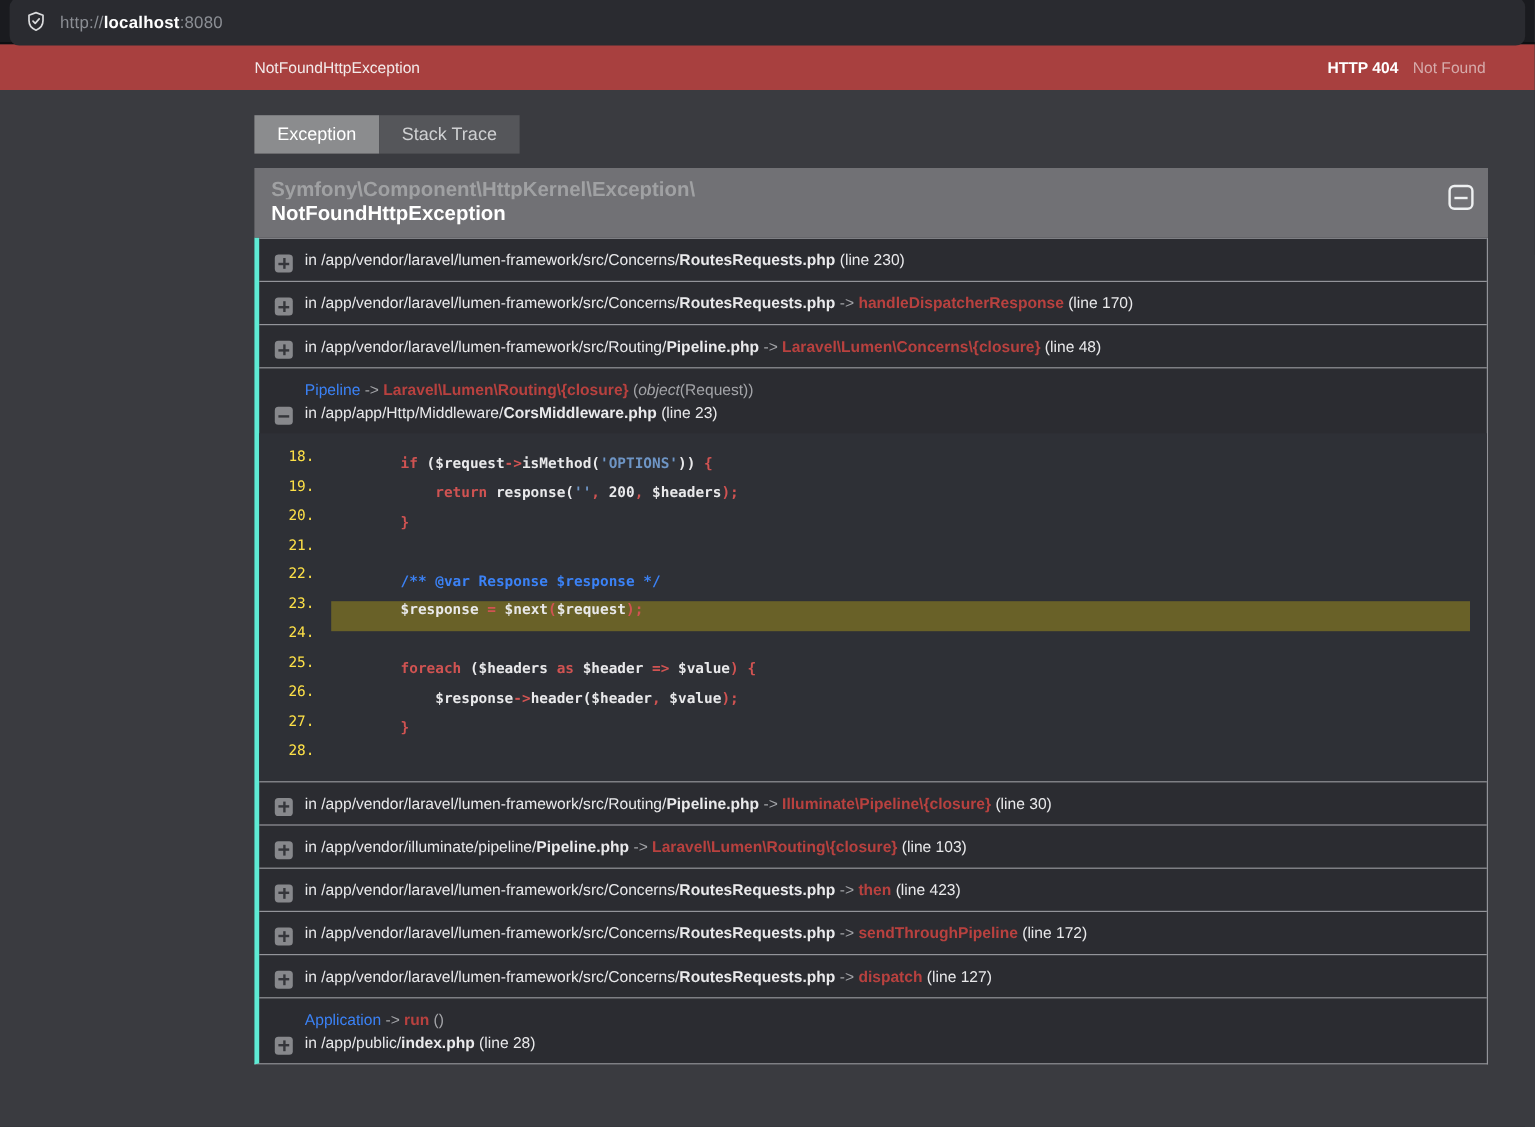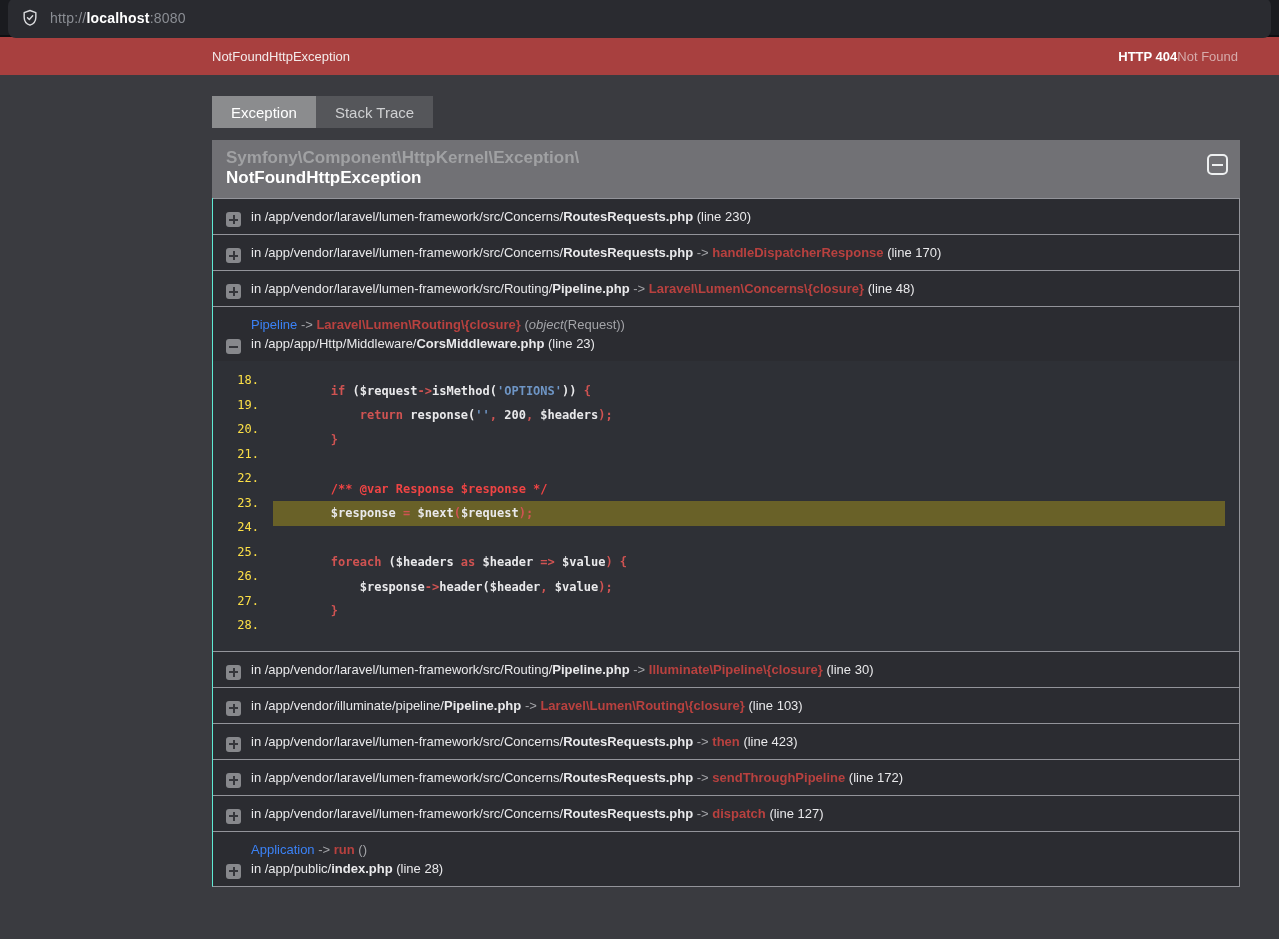--- a/index.html
+++ b/index.html
@@ -23,21 +23,21 @@
   .url { font-size:14px; color:#8b8e94; letter-spacing:.2px; }
   .url .host { color:#ffffff; font-weight:600; }
 
   
   .banner {
     height:38px; background:#a8403f; display:flex; align-items:center;
     padding:0 41px 0 212px;
   }
   .banner-title { font-size:13px; color:#f3eaea; }
   .banner-status { margin-left:auto; font-size:13px; color:#d6abab; }
-  .banner-status b { color:#ffffff; font-weight:700; margin-right:0; }
+  .banner-status b { color:#ffffff; font-weight:700; margin-right:12px; }
 
   
   .content { padding:21px 39px 0 212px; }
 
   .tabs { display:flex; }
   .tab {
     height:32px; display:flex; align-items:center; padding:0 19px;
     font-size:15px; cursor:pointer;
   }
   .tab.active { background:#8b8c8e; color:#ffffff; }
@@ -55,21 +55,21 @@
   .panel-header .name { font-size:17px; font-weight:700; color:#ffffff; line-height:24px; }
   .collapse-all {
     position:absolute; right:12px; top:14px; width:21px; height:21px;
     border:2px solid #eef0f1; border-radius:5px;
     display:flex; align-items:center; justify-content:center; cursor:pointer;
   }
   .collapse-all::before { content:""; width:11px; height:2px; background:#eef0f1; }
 
   .frames {
     background:#2b2c31;
-    border-left:1px solid #5eead4; border-right:1px solid #93949a;
+    border-left:4px solid #5eead4; border-right:1px solid #93949a;
     border-bottom:1px solid #93949a;
   }
   .frame { border-top:1px solid #93949a; }
   .frame-header { position:relative; padding:8px 14px 8px 38px; cursor:pointer; }
   .frame-line { font-size:13px; line-height:19px; color:#e9e9eb; white-space:nowrap; overflow:hidden; }
 
   .toggle {
     position:absolute; left:13px; bottom:7px; width:15px; height:15px;
     background:#87888c; border-radius:3px; cursor:pointer;
     display:flex; align-items:center; justify-content:center;
@@ -87,28 +87,28 @@
 
   
   .code-block { background:#2e3036; padding:7px 0 13px 0; }
   .code-line { display:flex; height:24.5px; align-items:center; }
   .code-line .ln {
     flex:none; width:60px; text-align:right; padding-right:14px;
     font-family:"DejaVu Sans Mono", monospace; font-size:12px; color:#fde047;
   }
   .code-line .lc {
     flex:1; margin-right:14px; white-space:pre; height:100%;
-    display:flex; align-items:center;
+    display:flex; 
     font-family:"DejaVu Sans Mono", monospace; font-size:12px; font-weight:700;margin-top:21px;
   }
   .code-line.highlight .lc { background:#696128; }
   .c-code { color:#e9e9eb; }
   .c-kw { color:#d05352; }
   .c-str { color:#6e95c5; }
-  .c-comment { color:#ef4444; }
+  .c-comment { color:#3b82f6; }
 </style>
 </head>
 <body>
 
 <div class="browser-bar">
   <div class="address-pill">
     <span class="shield-icon">
       <svg width="20" height="20" viewBox="0 0 24 24" fill="none" stroke="#dadbdd" stroke-width="1.7" stroke-linecap="round" stroke-linejoin="round">
         <path d="M12 3 L19 5.6 V11 C19 15.6 16.1 19.1 12 20.6 C7.9 19.1 5 15.6 5 11 V5.6 Z"></path>
         <path d="M9 11.6 L11.2 13.8 L15.2 9.3"></path>

